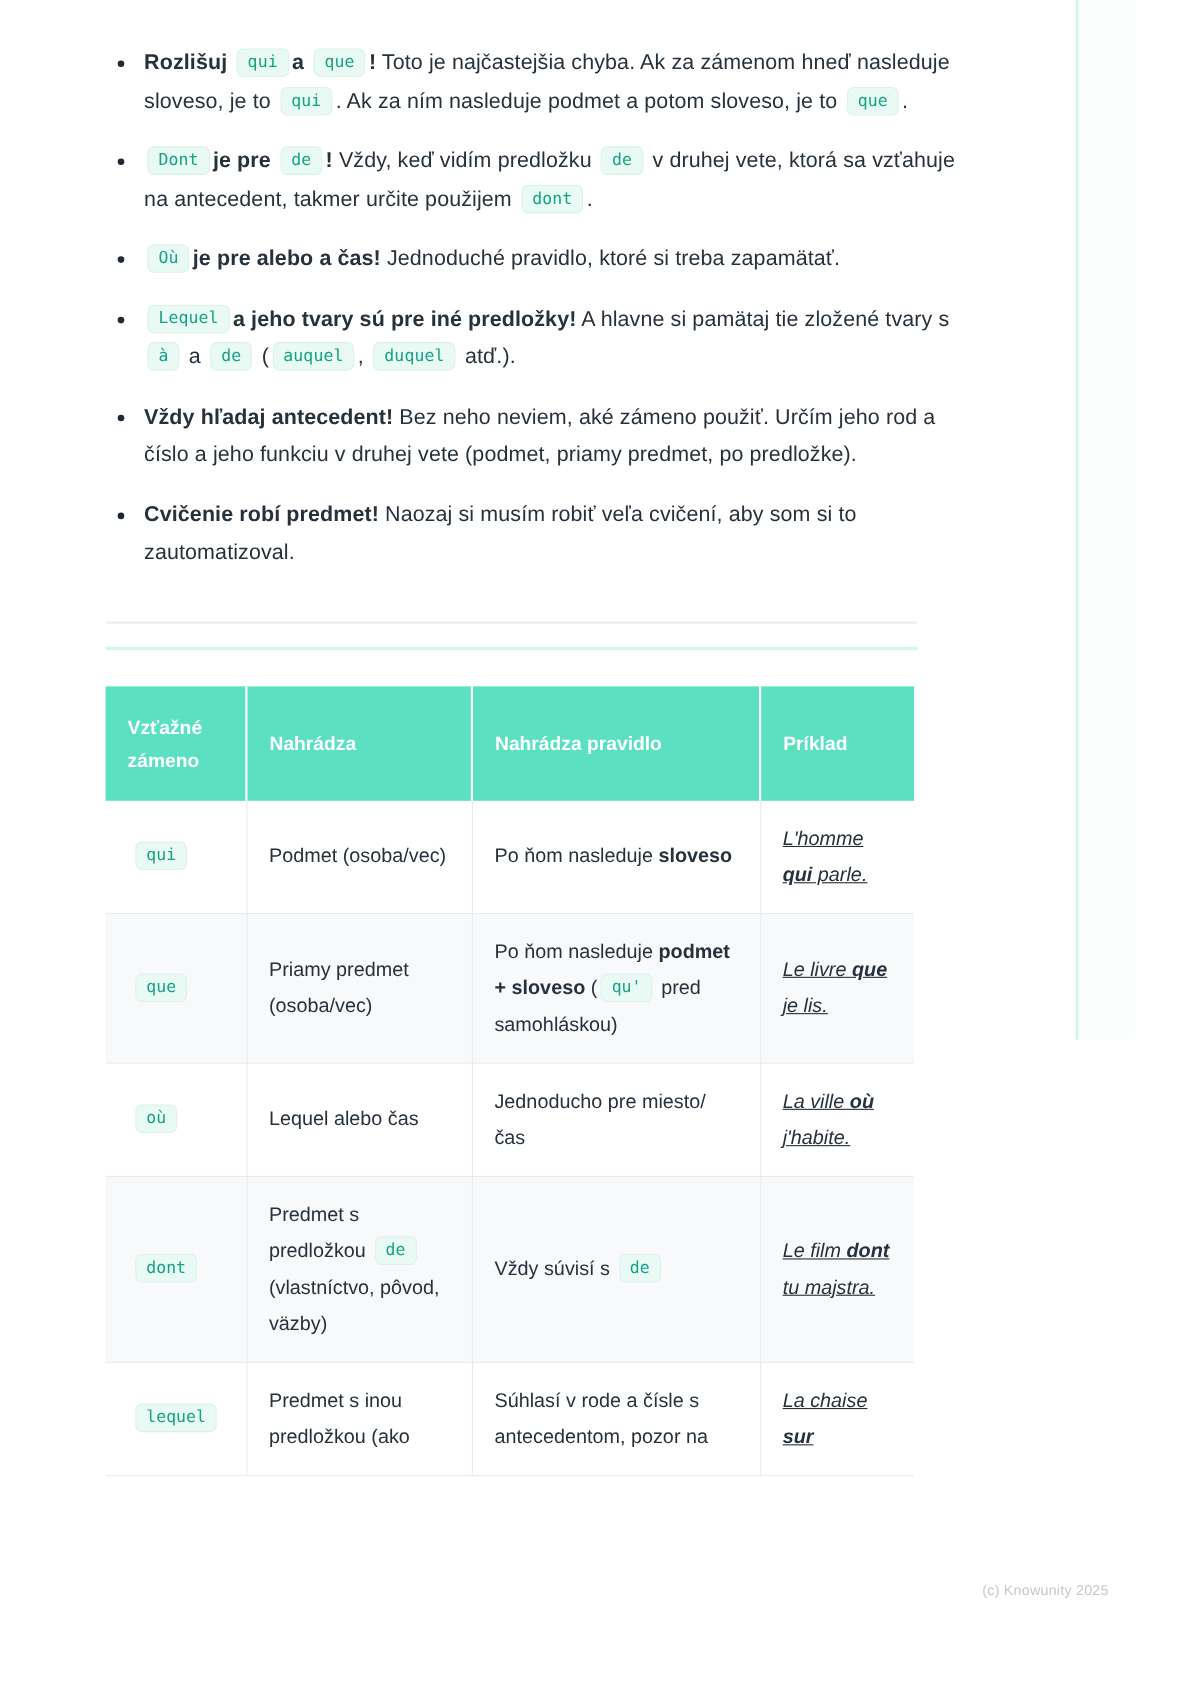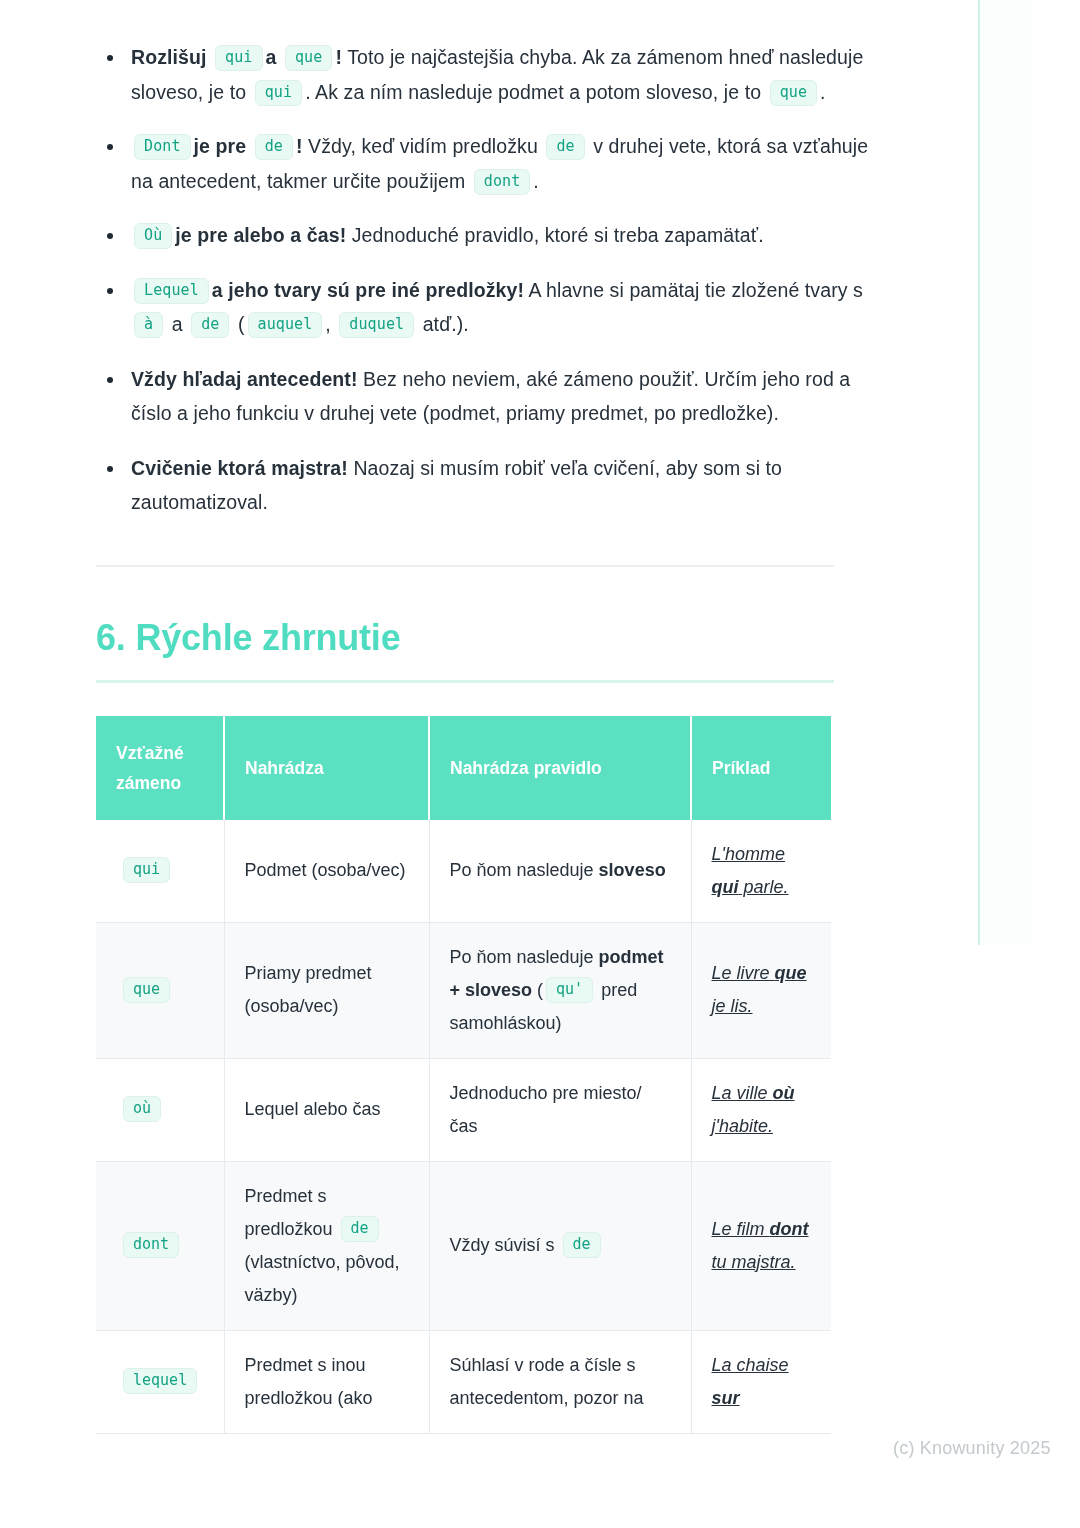--- a/index.html
+++ b/index.html
@@ -151,44 +151,43 @@
   col.c1 { width: 128px; }
   col.c2 { width: 205px; }
   col.c3 { width: 262px; }
   col.c4 { width: 140px; }
 
   
   .watermark {
     position: absolute;
     left: 893px;
     top: 1438px;
-    font-size: 18px;
+    font-size: 13px;
     color: #c3c9cd;
     letter-spacing: 0.2px;
     white-space: nowrap;
   }
 </style>
 </head>
 <body>
 
 <div class="sheet">
   <div class="content">
 
     <ul class="tips" id="tips-list">
         <li><span class="b">Rozlišuj</span> <code class="chip">qui</code><span class="b">a</span> <code class="chip">que</code><span class="b">!</span><span> Toto je najčastejšia chyba. Ak za zámenom hneď nasleduje sloveso, je to </span><code class="chip">qui</code><span>. Ak za ním nasleduje podmet a potom sloveso, je to </span><code class="chip">que</code><span>.</span></li>
         <li><code class="chip">Dont</code><span class="b">je pre</span> <code class="chip">de</code><span class="b">!</span><span> Vždy, keď vidím predložku </span><code class="chip">de</code><span> v druhej vete, ktorá sa vzťahuje na antecedent, takmer určite použijem </span><code class="chip">dont</code><span>.</span></li>
         <li><code class="chip">Où</code><span class="b">je pre alebo a čas!</span><span> Jednoduché pravidlo, ktoré si treba zapamätať.</span></li>
         <li><code class="chip">Lequel</code><span class="b">a jeho tvary sú pre iné predložky!</span><span> A hlavne si pamätaj tie zložené tvary s </span><code class="chip">à</code><span> a </span><code class="chip">de</code><span> (</span><code class="chip">auquel</code><span>, </span><code class="chip">duquel</code><span> atď.).</span></li>
         <li><span class="b">Vždy hľadaj antecedent!</span><span> Bez neho neviem, aké zámeno použiť. Určím jeho rod a číslo a jeho funkciu v druhej vete (podmet, priamy predmet, po predložke).</span></li>
-        <li><span class="b">Cvičenie ktorá majstra!</span><span> Naozaj si musím robiť veľa cvičení, aby som si to zautomatizoval.</span></li>
+        <li><span class="b">Cvičenie robí predmet!</span><span> Naozaj si musím robiť veľa cvičení, aby som si to zautomatizoval.</span></li>
       </ul>
 
     <hr class="divider">
 
-    <h2 class="section-title">6. Rýchle zhrnutie</h2>
     <div class="title-rule"></div>
 
     <table class="summary">
       <colgroup>
         <col class="c1">
           <col class="c2">
           <col class="c3">
           <col class="c4">
       </colgroup>
       <thead>

